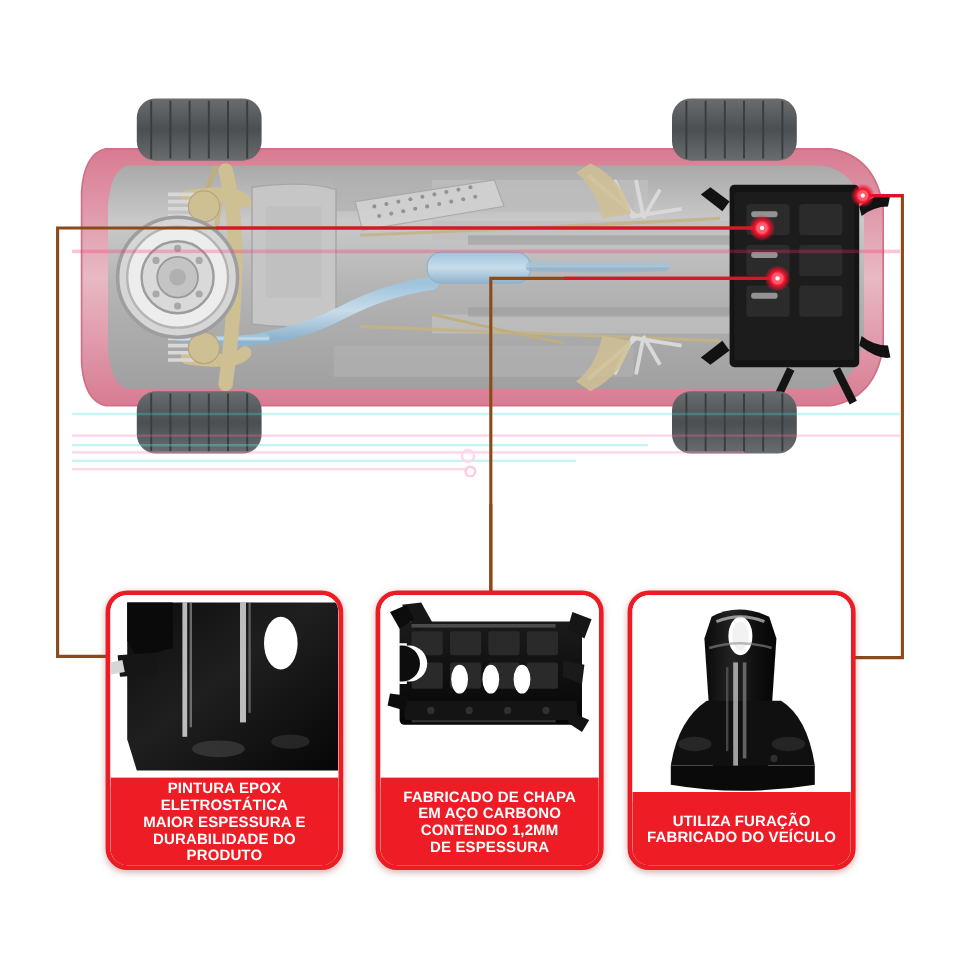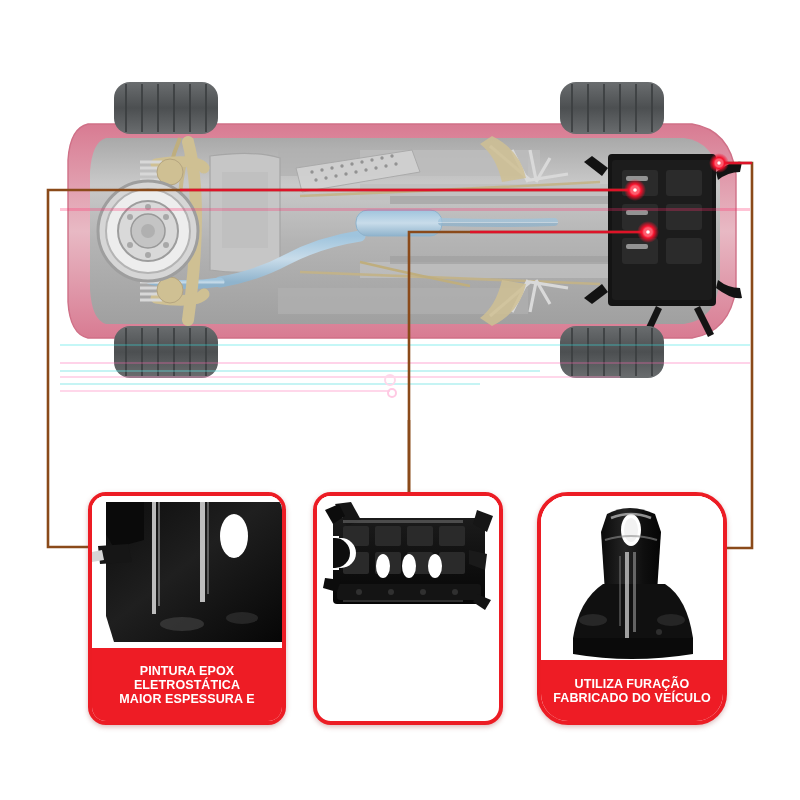--- a/index.html
+++ b/index.html
@@ -48,21 +48,21 @@
 
   
   #card-1{left:88px; top:492px; width:198px; height:233px;}
   #card-1 .photo{height:160px;}
   #card-1 .caption{height:73px;font-size:12.5px;}
 
   #card-2{left:313px; top:492px; width:190px; height:233px;}
   #card-2 .photo{height:160px;}
   #card-2 .caption{height:73px;font-size:12.5px;}
 
-  #card-3{left:537px; top:492px; width:190px; height:233px;border-radius:31px;}
+  #card-3{left:523px; top:492px; width:190px; height:233px;}
   #card-3 .photo{height:172px;}
   #card-3 .caption{height:61px;font-size:12.5px;}
 
   
   .artifacts{position:absolute;left:60px;top:368px;width:690px;height:30px;opacity:.35;}
 </style>
 </head>
 <body>
 
 <div class="stage">
@@ -301,20 +301,21 @@
 
         <path d="M6 50 L36 48 L40 66 L8 68 Z" fill="#161616"></path>
         <path d="M0 56 L10 54 L12 64 L0 66 Z" fill="#d6d6d6"></path>
       </svg>
     </div>
     <div class="caption">
       <div>
         <span class="cap-line">PINTURA EPOX</span>
         <span class="cap-line">ELETROSTÁTICA</span>
         <span class="cap-line">MAIOR ESPESSURA E</span>
+        <span class="cap-line">DURABILIDADE DO PRODUTO</span>
       </div>
     </div>
   </div>
 
   <div class="card" id="card-2">
     <div class="photo">
       <svg viewBox="0 0 182 160" preserveAspectRatio="none">
         <defs>
           <linearGradient id="blk2" x1="0" y1="0" x2="0" y2="1">
             <stop offset="0" stop-color="#1b1b1b"></stop>
@@ -360,20 +361,28 @@
         <path d="M18 8 l16 -2 l10 18 l-14 6 z" fill="#161616"></path>
         <path d="M8 14 l14 -6 l6 12 l-12 8 z" fill="#0c0c0c"></path>
         <path d="M160 14 l16 6 l-6 16 l-14 -8 z" fill="#161616"></path>
         <path d="M152 54 l18 4 l-2 16 l-16 -6 z" fill="#1a1a1a"></path>
         <path d="M8 82 l16 2 l-4 12 l-14 -4 z" fill="#0c0c0c"></path>
         <path d="M160 98 l14 6 l-6 10 l-12 -8 z" fill="#141414"></path>
 
         <rect x="26" y="24" width="120" height="3" fill="#6e6e6e" opacity=".6"></rect>
         <rect x="26" y="104" width="120" height="2" fill="#5a5a5a" opacity=".5"></rect>
       </svg>
+    </div>
+    <div class="caption">
+      <div>
+        <span class="cap-line">FABRICADO DE CHAPA</span>
+        <span class="cap-line">EM AÇO CARBONO</span>
+        <span class="cap-line">CONTENDO 1,2MM</span>
+        <span class="cap-line">DE ESPESSURA</span>
+      </div>
     </div>
   </div>
 
   <div class="card" id="card-3">
     <div class="photo">
       <svg viewBox="0 0 182 172" preserveAspectRatio="none">
         <defs>
           <linearGradient id="blk3" x1="0" y1="0" x2="1" y2="0">
             <stop offset="0" stop-color="#0a0a0a"></stop>
             <stop offset="0.4" stop-color="#242424"></stop>

